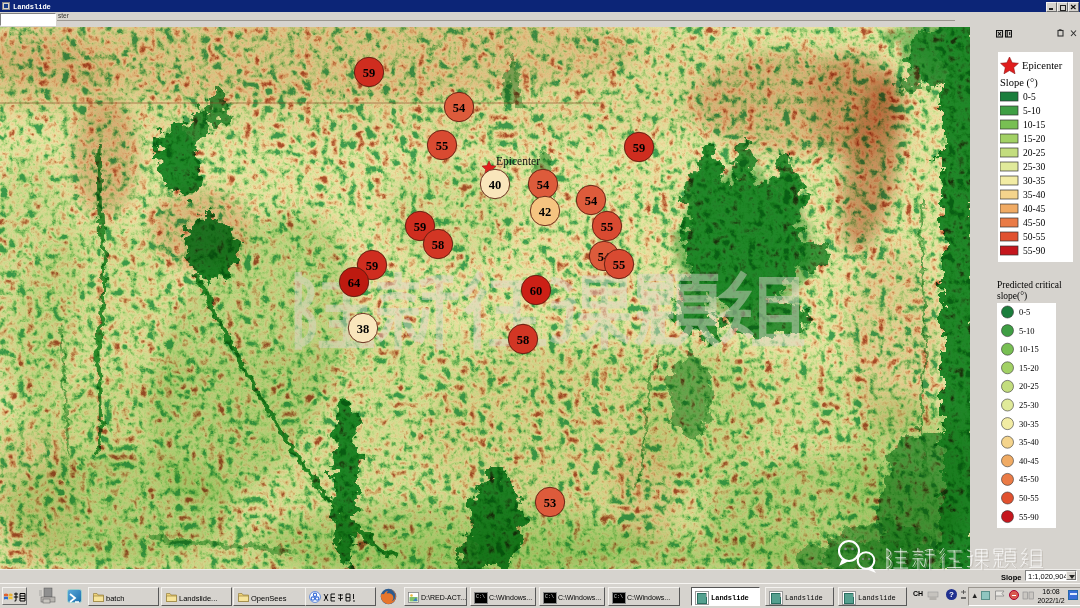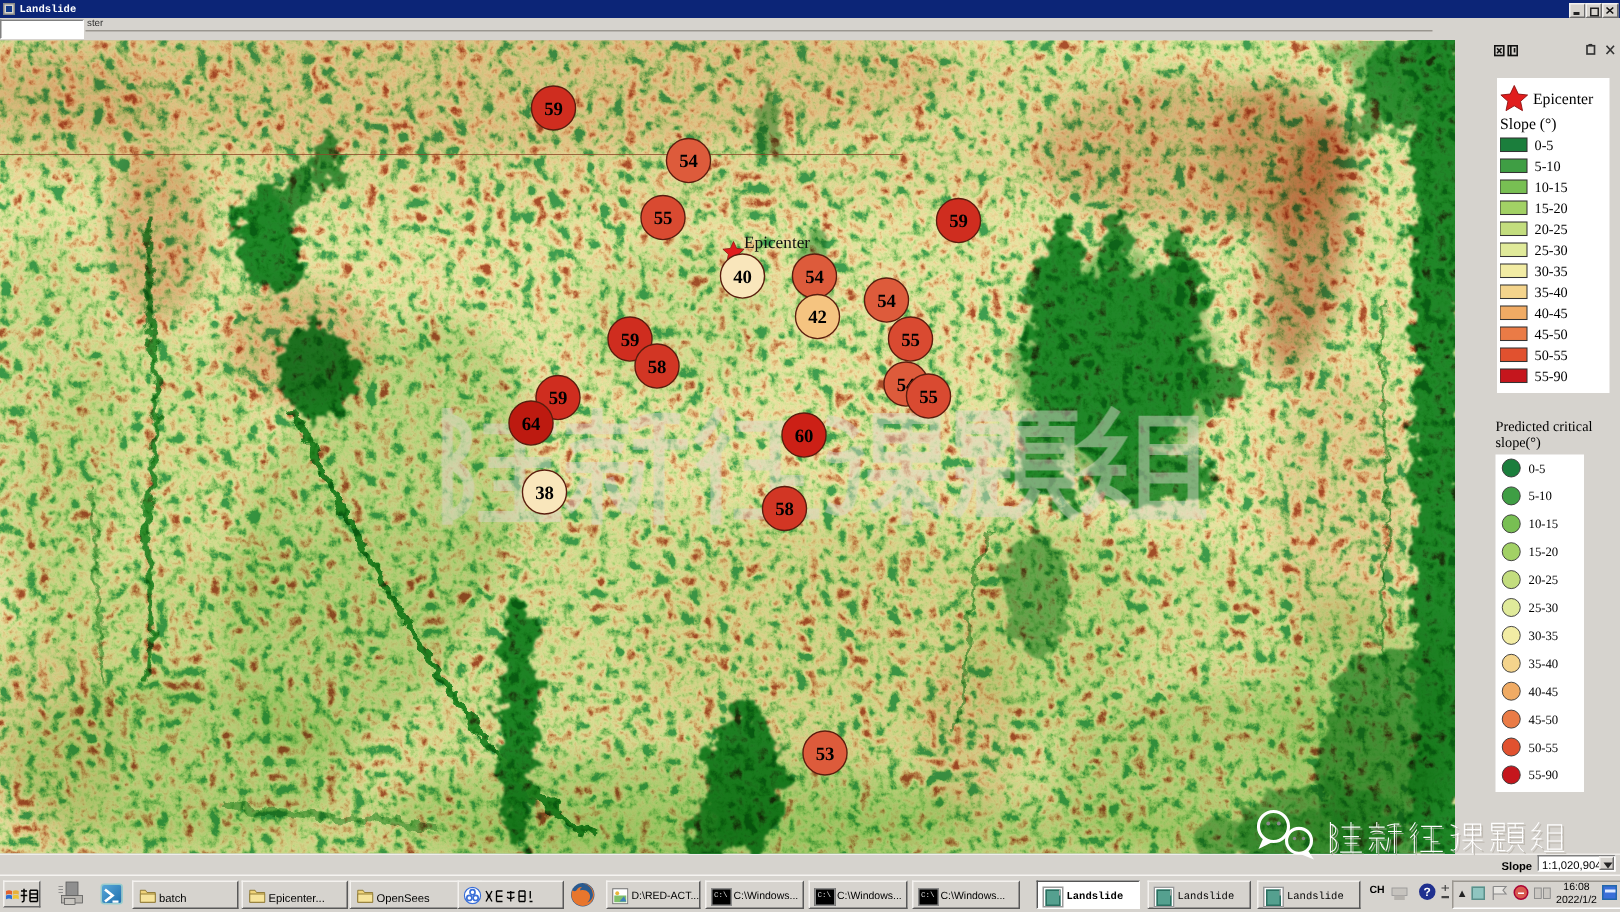--- a/index.html
+++ b/index.html
@@ -368,21 +368,21 @@
           <path d="M0.5,1.5 h3.5 l1,1.5 h5.5 v6.5 h-10 z" fill="#efd37a" stroke="#8a7430" stroke-width="0.6"></path>
           <path d="M0.5,4 h10 v5.5 h-10 z" fill="#f7e49a" stroke="#8a7430" stroke-width="0.6"></path>
         </svg>
         <span class="lbl">batch</span>
       </div>
 <div class="tbtn" style="left:161px;width:71px;">
         <svg width="11" height="10" style="position:absolute;left:4px;top:4px" viewBox="0 0 11 10">
           <path d="M0.5,1.5 h3.5 l1,1.5 h5.5 v6.5 h-10 z" fill="#efd37a" stroke="#8a7430" stroke-width="0.6"></path>
           <path d="M0.5,4 h10 v5.5 h-10 z" fill="#f7e49a" stroke="#8a7430" stroke-width="0.6"></path>
         </svg>
-        <span class="lbl">Epicenter...</span>
+        <span class="lbl">Landslide...</span>
       </div>
 <div class="tbtn" style="left:233px;width:89px;text-decoration:underline;">
         <svg width="11" height="10" style="position:absolute;left:4px;top:4px" viewBox="0 0 11 10">
           <path d="M0.5,1.5 h3.5 l1,1.5 h5.5 v6.5 h-10 z" fill="#efd37a" stroke="#8a7430" stroke-width="0.6"></path>
           <path d="M0.5,4 h10 v5.5 h-10 z" fill="#f7e49a" stroke="#8a7430" stroke-width="0.6"></path>
         </svg>
         <span class="lbl">OpenSees</span>
       </div>
 
 <div class="tbtn" style="left:305px;width:71px;">

